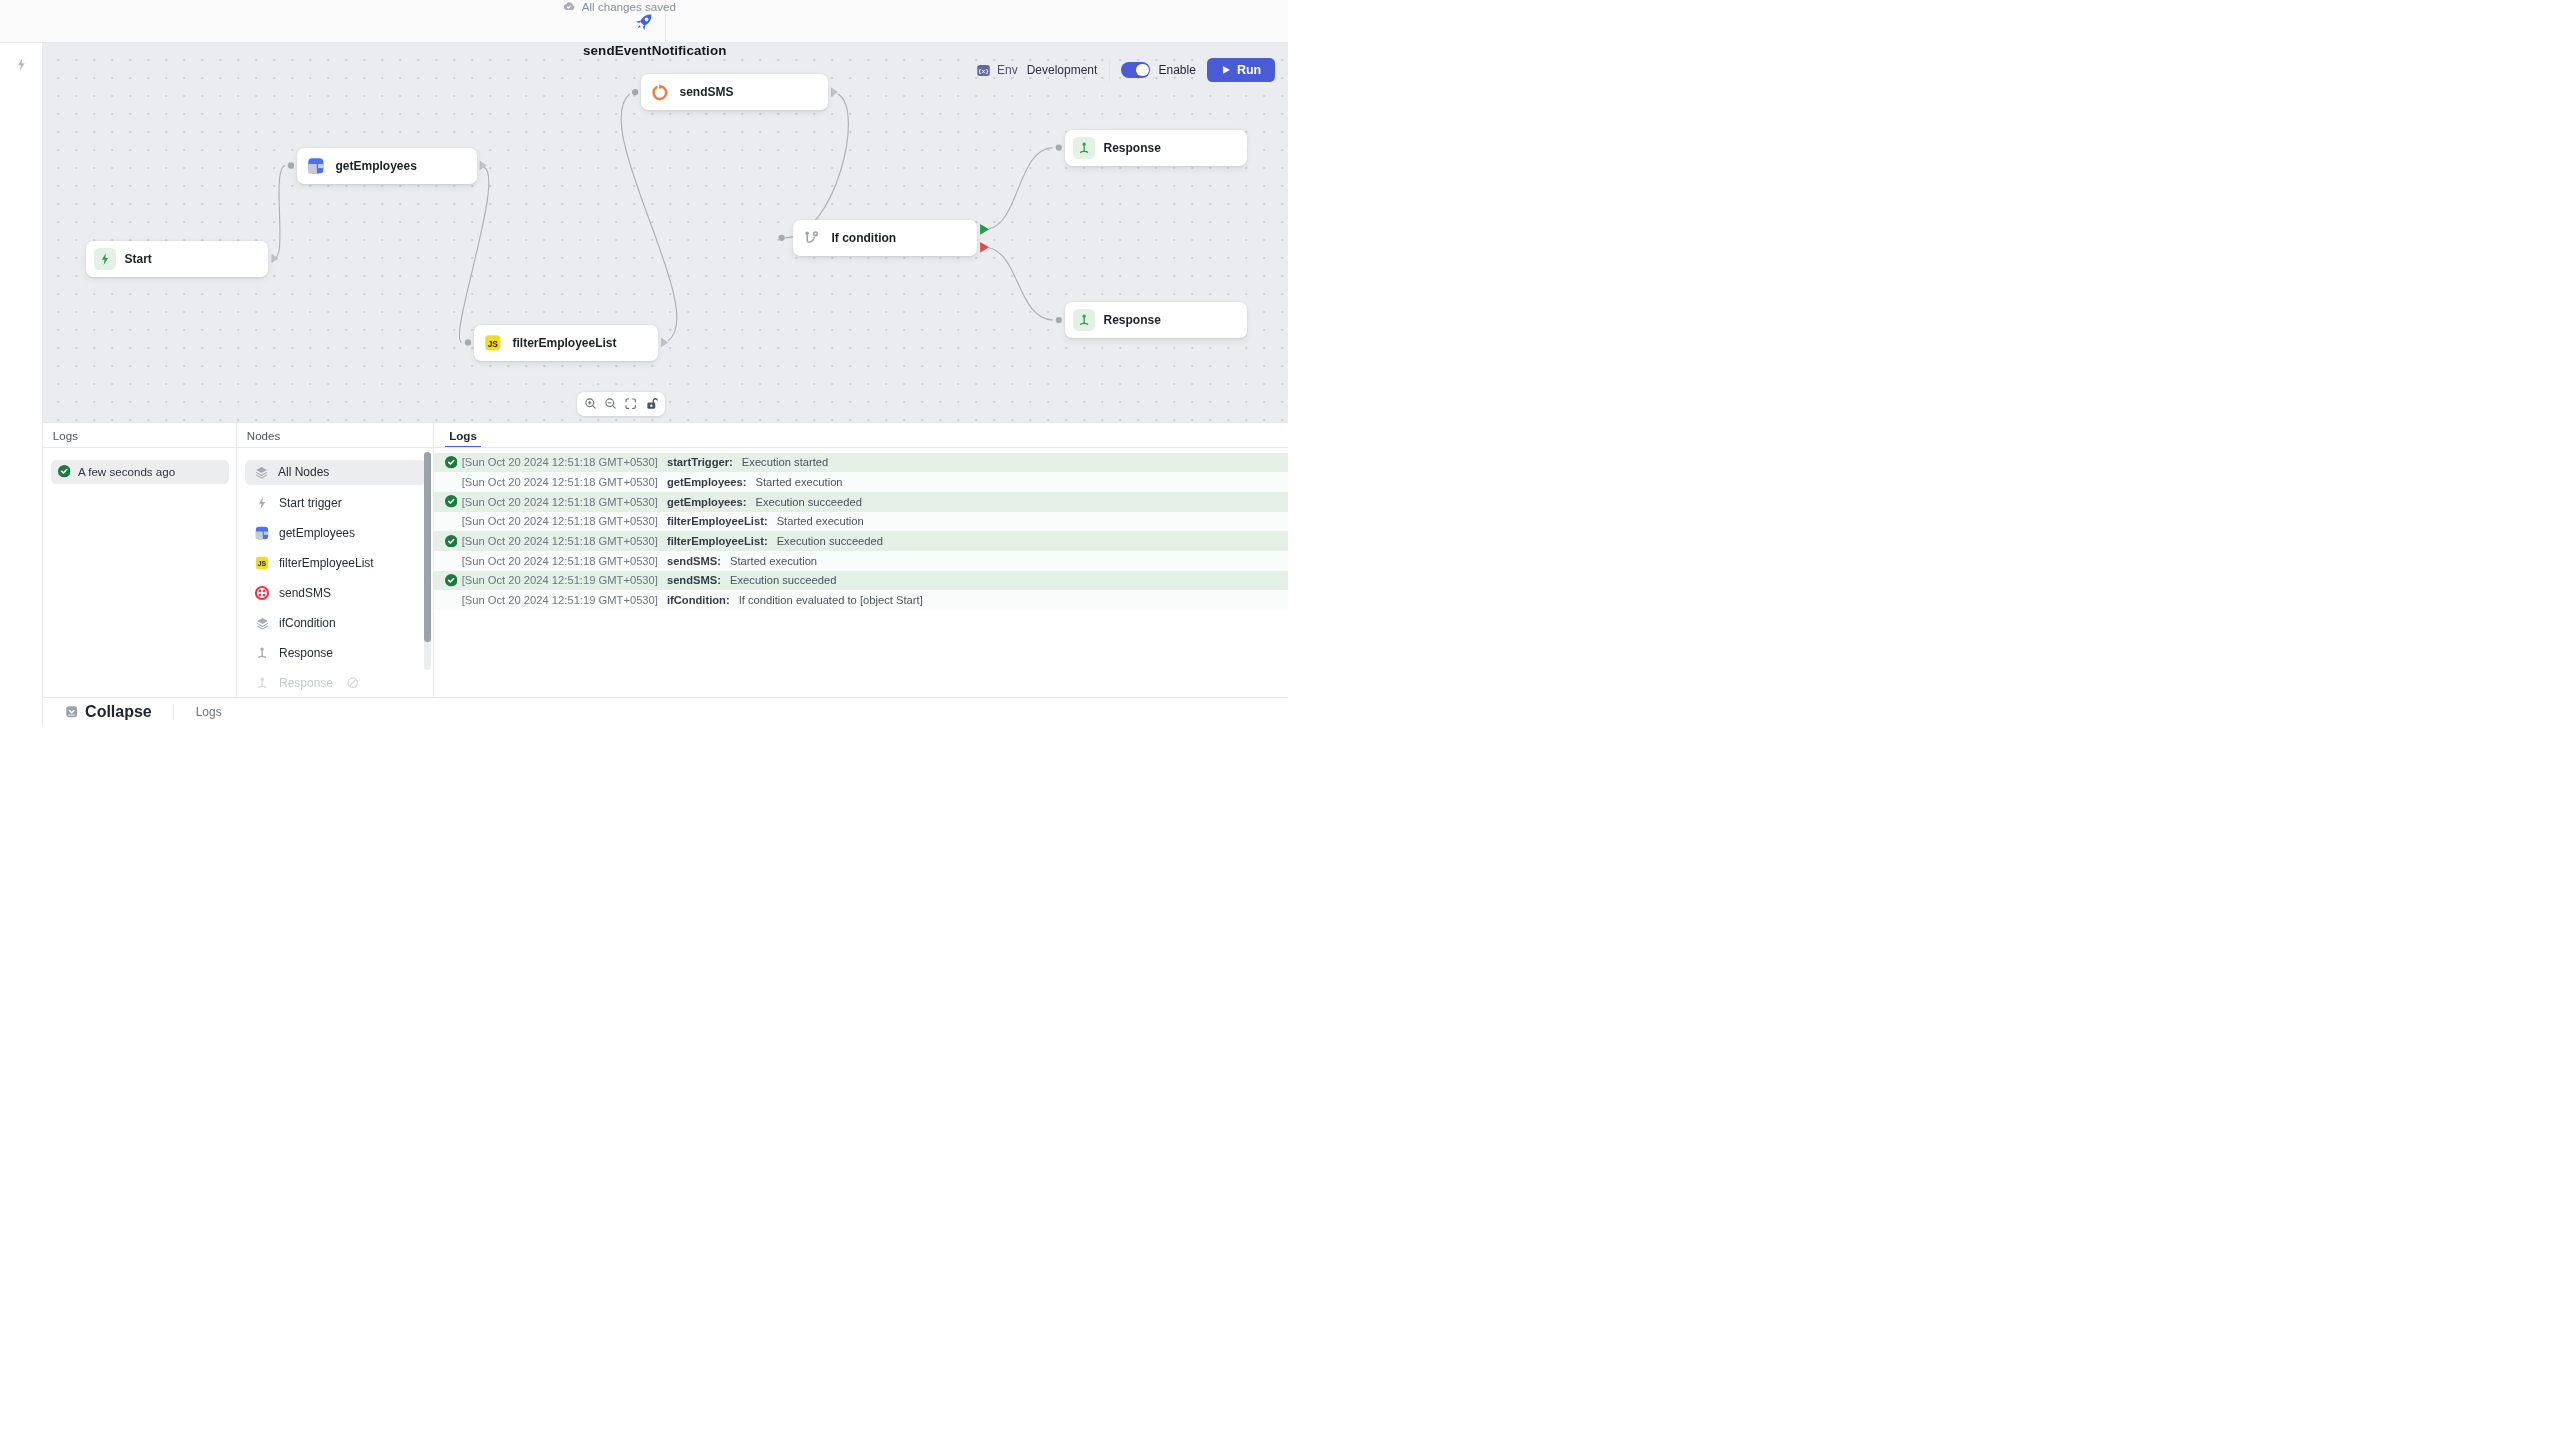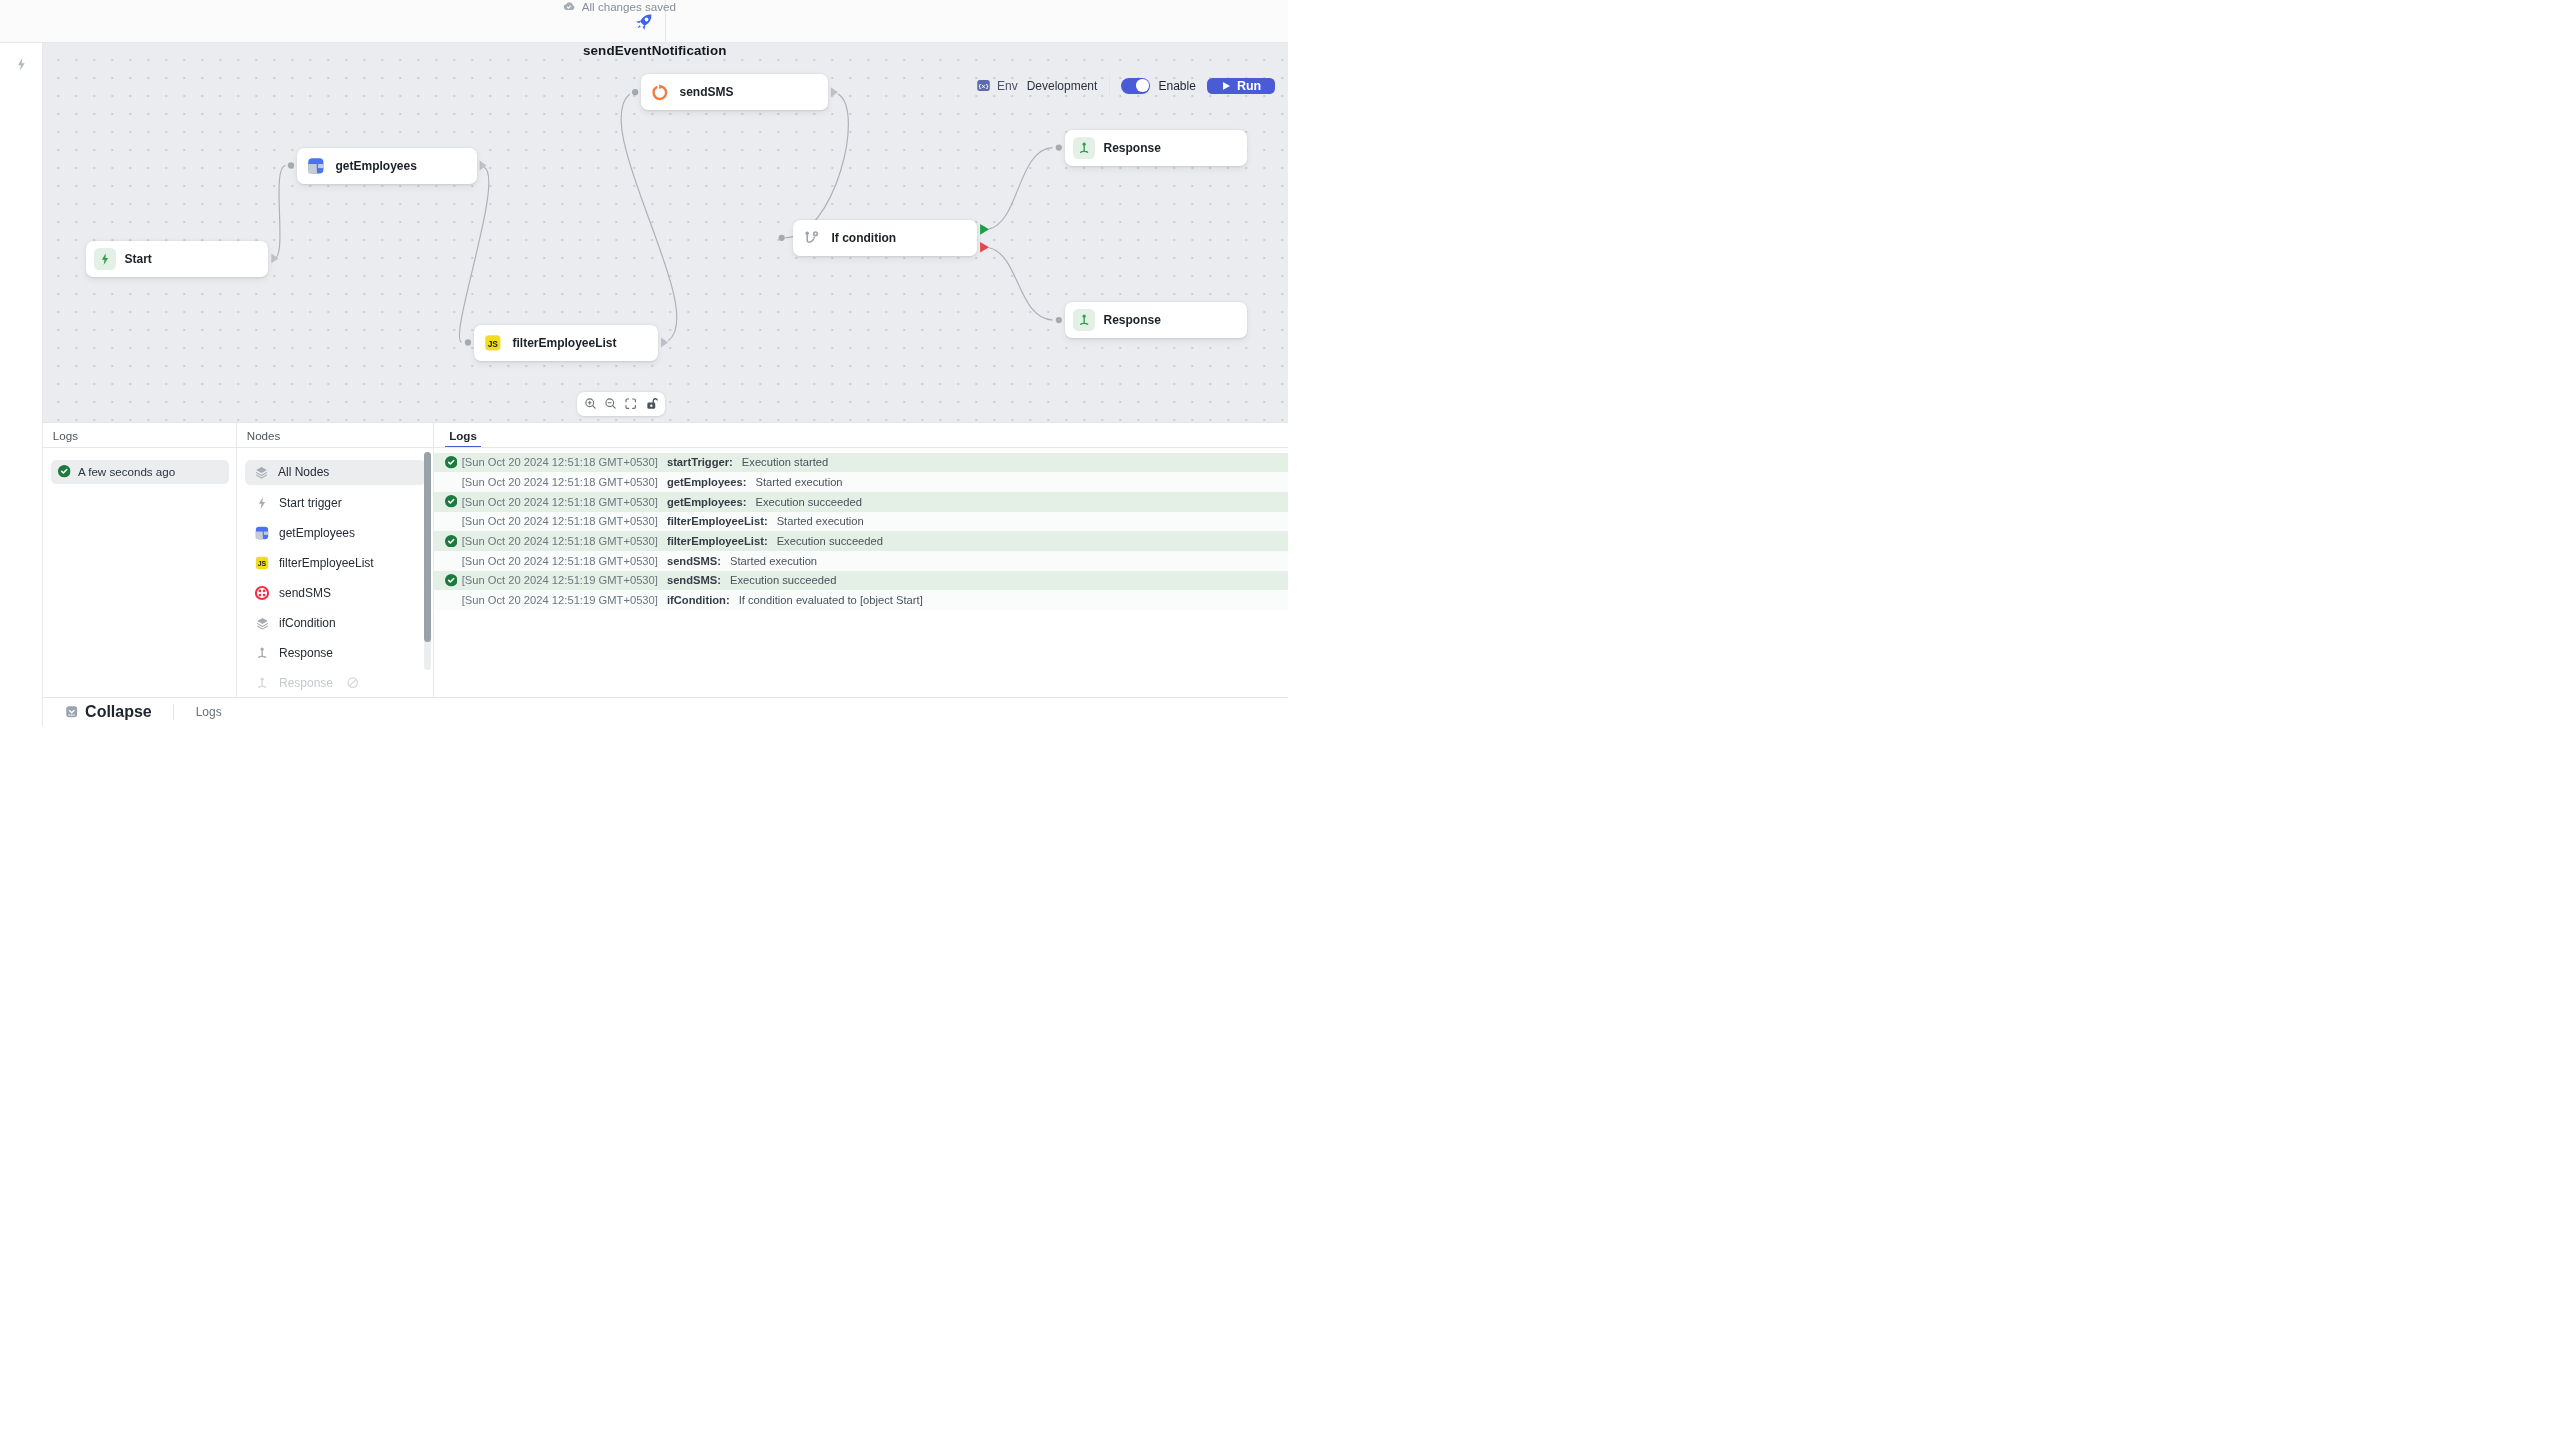--- a/index.html
+++ b/index.html
@@ -7,31 +7,31 @@
   body { font-family:"Liberation Sans","DejaVu Sans",sans-serif; background:#fff; overflow:hidden; }
   .app { position:relative; width:1288px; height:726px; overflow:hidden; }
 
   
   .topbar { position:absolute; left:0; top:0; width:1288px; height:43px; background:#FBFBFC;
             border-bottom:0.9px solid #E6E8EA; display:flex; align-items:center; z-index:30;flex-direction:column; }
   .logo-cell { width:43px; height:43px; border-right:0.9px solid #E6E8EA; display:flex; align-items:center; justify-content:center; flex:0 0 43px; }
   .topbar-title { margin-left:21.5px; font-size:13.4px; font-weight:700; color:#15181C; letter-spacing:0.1px; }
   .save-status { position:absolute; left:calc(50% - 25px); transform:translateX(-50%); display:flex; align-items:center; gap:6.3px;
                  color:#878E98; font-size:11.6px; }
-  .topbar-right { margin-left:auto; display:flex; align-items:center; gap:11.6px; padding-right:13.4px;margin-top:16px; }
+  .topbar-right { margin-left:auto; display:flex; align-items:center; gap:11.6px; padding-right:13.4px; }
   .env-group { display:flex; align-items:center; gap:6.3px; cursor:pointer; }
   .env-label { font-size:12px; color:#4C5568; }
   .env-value { font-size:12px; color:#2B333F; margin-left:2.7px; }
   .v-divider { width:0.9px; height:23px; background:#E2E4E8; }
   .toggle-wrap { display:flex; align-items:center; gap:8px; }
   .toggle { width:29px; height:16px; border-radius:9px; background:#4A5BD6; position:relative; cursor:pointer; }
   .toggle .knob { position:absolute; right:1.8px; top:1.8px; width:12.5px; height:12.5px; border-radius:50%; background:#fff; }
   .enable-label { font-size:12px; color:#1E2430; }
   .run-btn { display:flex; align-items:center; gap:6.3px; background:#4A5BD6; color:#fff; font-size:12.5px; font-weight:600;
-             height:16px; padding:0 13.4px; border-radius:5.4px; border:none; cursor:pointer; }
+             height:24px; padding:0 13.4px; border-radius:5.4px; border:none; cursor:pointer; }
 
   
   .sidebar { position:absolute; left:0; top:43px; width:43px; height:683px; background:#fff;
              border-right:0.9px solid #E6E8EA; display:flex; justify-content:center; z-index:20; }
   .sidebar .bolt { margin-top:14.3px; color:#B3B9C1; }
 
   
   .canvas { position:absolute; left:43px; top:43px; width:1245px; height:379px; background:#EBECEF;
             background-image:radial-gradient(circle,#C9CCD2 1px,transparent 1px);
             background-size:18px 18px; background-position:6.3px 8px; overflow:hidden; }

